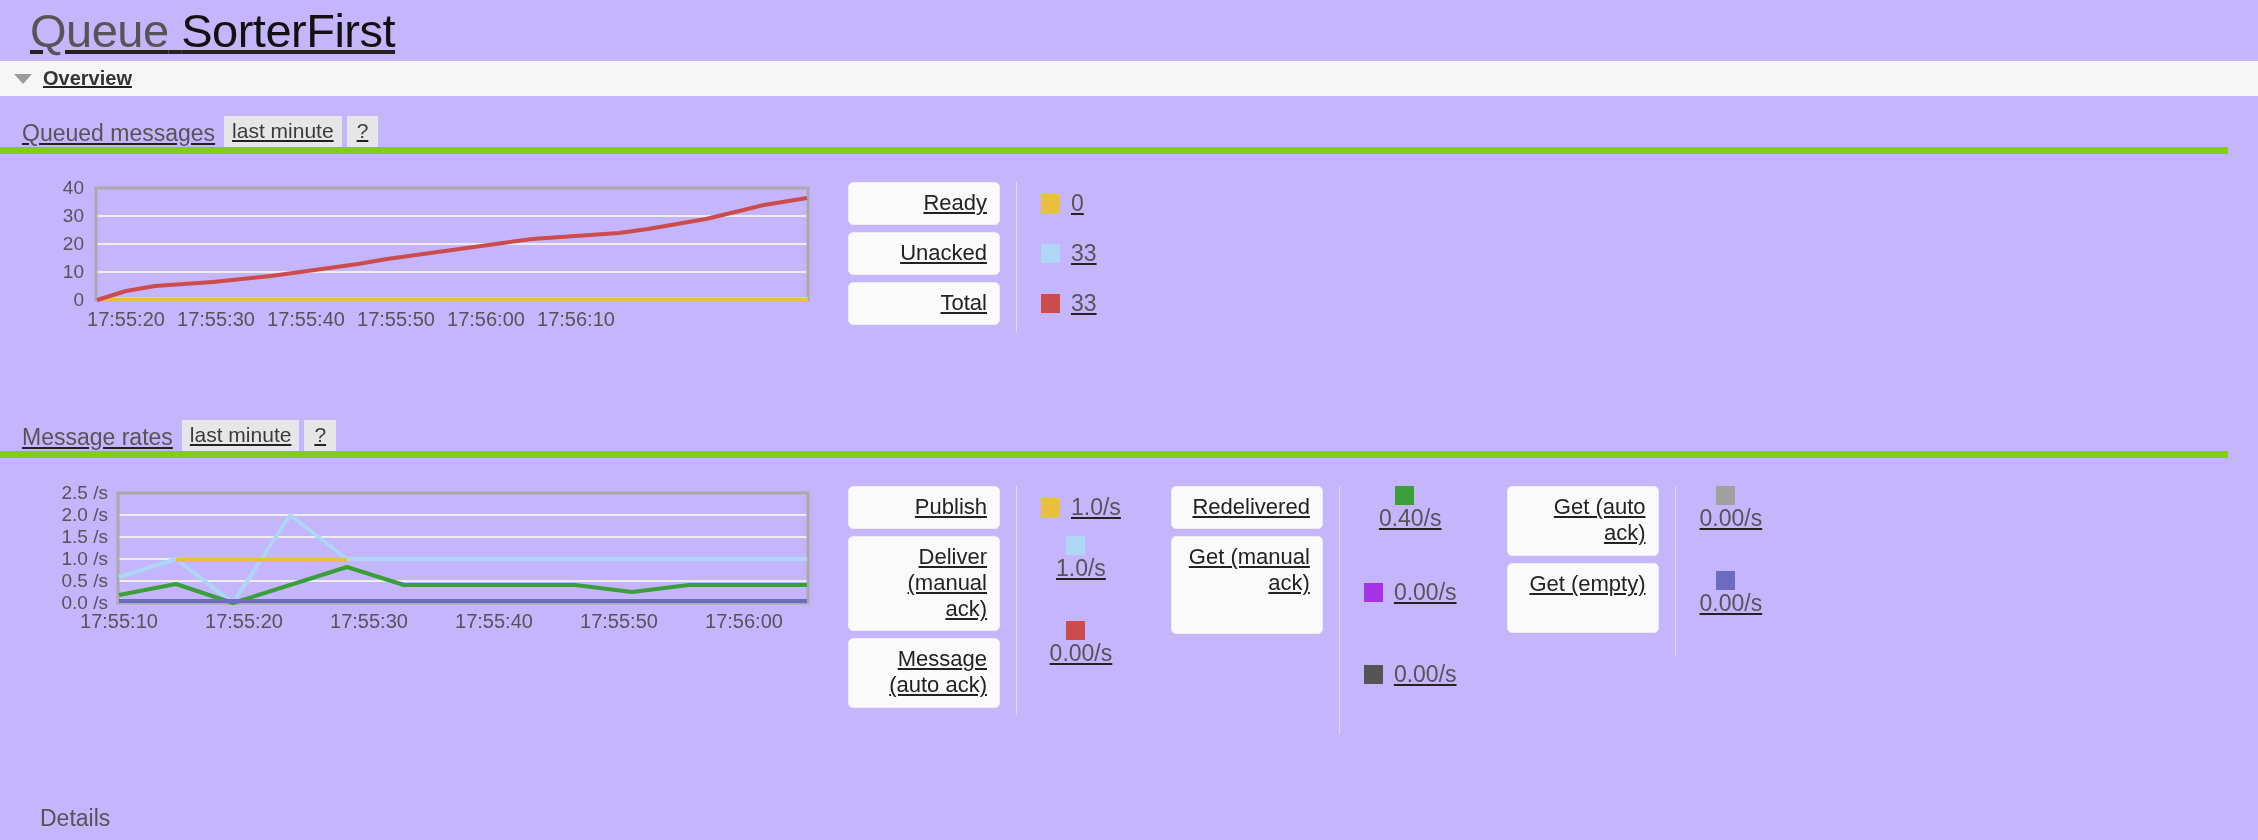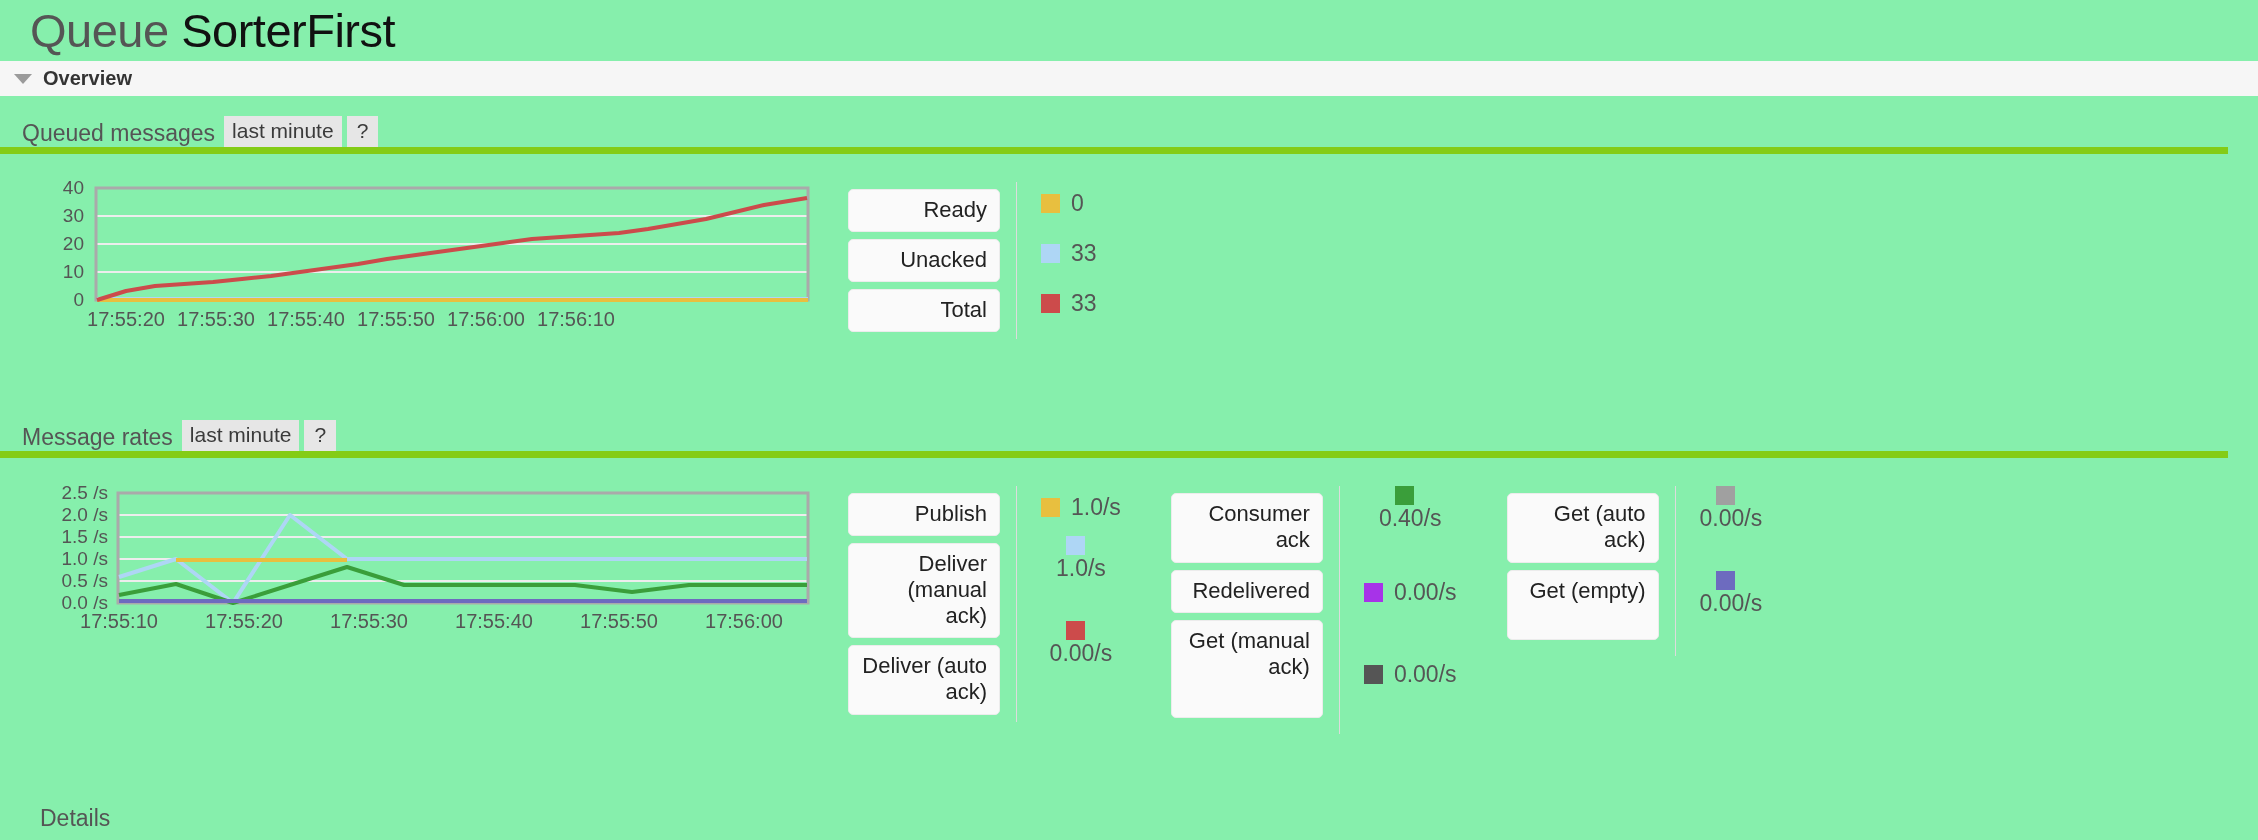--- a/index.html
+++ b/index.html
@@ -7,21 +7,22 @@
     margin: 0; padding: 0;
     background: #ffffff;
     font-family: "Liberation Sans", sans-serif;
     color: #222;
   }
   #page {
     position: relative;
     width: 2258px;
     height: 840px;
     overflow: hidden;
-    background: #86efac;
+    background: #c4b5fd;
+    text-decoration: underline;
   }
 
   
   .page-title {
     margin: 0;
     padding: 6px 0 0 30px;
     font-size: 47px;
     font-weight: normal;
     line-height: 1.05;
     letter-spacing: -0.5px;
@@ -104,21 +105,21 @@
   .legend-groups { display: flex; align-items: flex-start; }
 
   .legend-group {
     display: flex;
     border-left: 1px solid #dcdcdc;
     padding-left: 0;
     margin-left: 14px;
   }
   .legend-group:first-child { margin-left: 0; border-left: none; }
 
-  .legend-labels { display: flex; flex-direction: column; margin-top: 7px; }
+  .legend-labels { display: flex; flex-direction: column; }
   .legend-values { display: flex; flex-direction: column; }
 
   .legend-label {
     background: #fafafa;
     border: 1px solid #ececec;
     border-radius: 5px;
     text-align: right;
     font-size: 22px;
     color: #222;
     padding: 7px 12px 8px 12px;
@@ -300,42 +301,41 @@
           <text class="axis-text xlab" x="714" y="146" text-anchor="middle">17:56:00</text>
         </svg>
       </div>
 
       <div class="legend-groups" style="margin-left:18px;margin-top:4px;gap:28px;">
 
         <div class="legend-group">
           <div class="legend-labels">
             <div class="legend-label">Publish</div>
             <div class="legend-label mid">Deliver (manual ack)</div>
-            <div class="legend-label mid">Deliver (auto ack)</div>
+            <div class="legend-label mid">Message (auto ack)</div>
           </div>
           <div class="legend-divider"></div>
           <div class="legend-values">
             <div class="legend-value">
               <span class="swatch" style="background:#e8bf3f"></span>
               <span>1.0/s</span>
             </div>
             <div class="legend-value mid">
               <span class="swatch" style="background:#aed6f5"></span>
               <span>1.0/s</span>
             </div>
             <div class="legend-value mid">
               <span class="swatch" style="background:#cc4b4b"></span>
               <span>0.00/s</span>
             </div>
           </div>
         </div>
 
         <div class="legend-group" style="margin-left:22px;border-left:none;">
           <div class="legend-labels">
-            <div class="legend-label mid">Consumer ack</div>
             <div class="legend-label">Redelivered</div>
             <div class="legend-label tall">Get (manual ack)</div>
           </div>
           <div class="legend-divider"></div>
           <div class="legend-values">
             <div class="legend-value mid">
               <span class="swatch" style="background:#3a9e3a"></span>
               <span>0.40/s</span>
             </div>
             <div class="legend-value">

